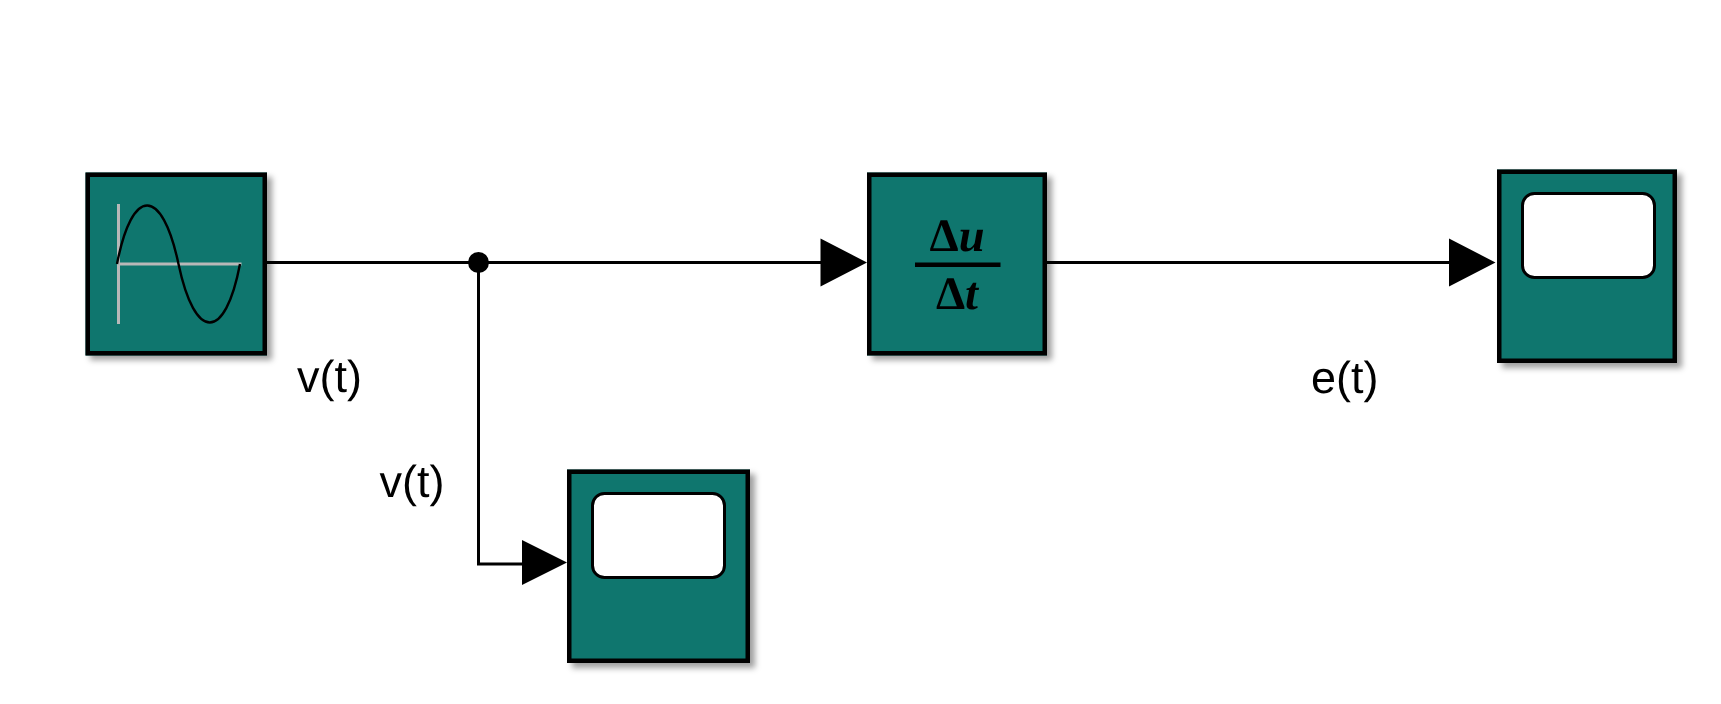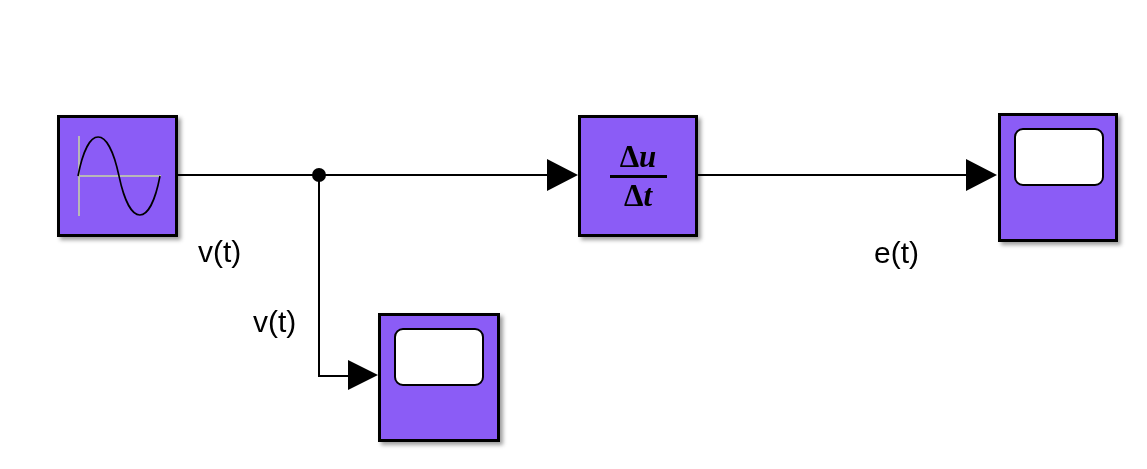--- a/index.html
+++ b/index.html
@@ -11,21 +11,21 @@
     position: relative;
     width: 1147px;
     height: 469px;
     background: #ffffff;
     overflow: hidden;
     font-family: "Liberation Sans", sans-serif;
   }
   
   .block {
     position: absolute;
-    background: #8b5cf6;
+    background: #0f766e;
     border: 3px solid #000000;
     box-sizing: border-box;
     box-shadow: 3px 3px 4px rgba(0,0,0,0.38);
   }
   .block.sine   { left: 57px;  top: 115px; width: 121px; height: 122px; }
   .block.deriv  { left: 578px; top: 115px; width: 120px; height: 122px;
                   display: flex; align-items: center; justify-content: center; }
   .block.scope-top    { left: 998px; top: 113px; width: 120px; height: 129px; }
   .block.scope-bottom { left: 378px; top: 313px; width: 122px; height: 129px; }
 

